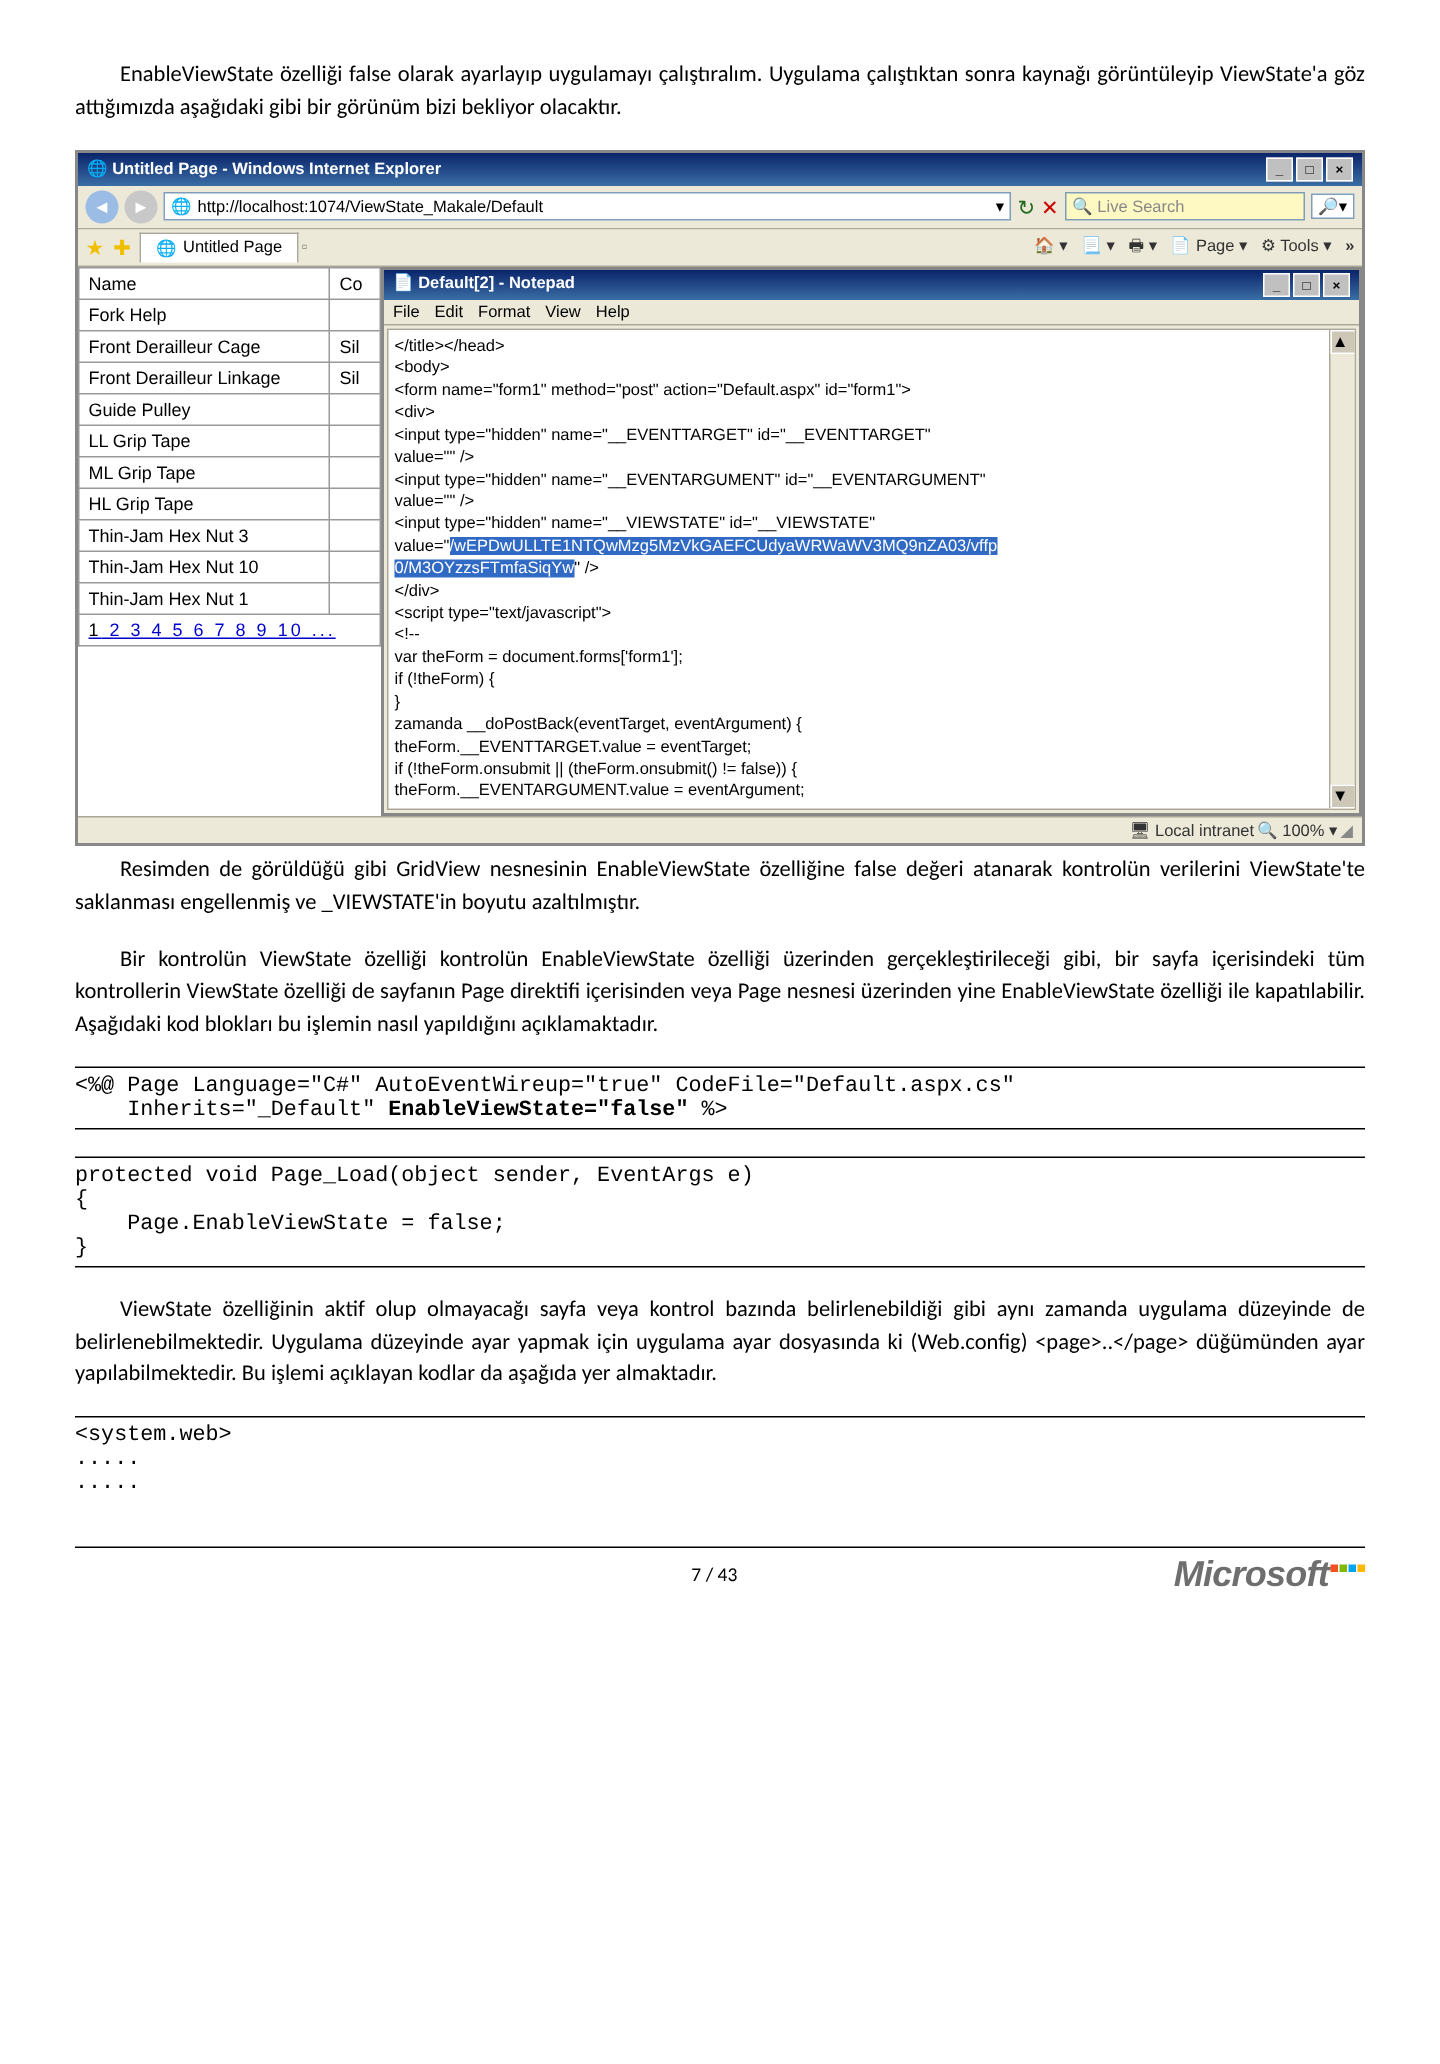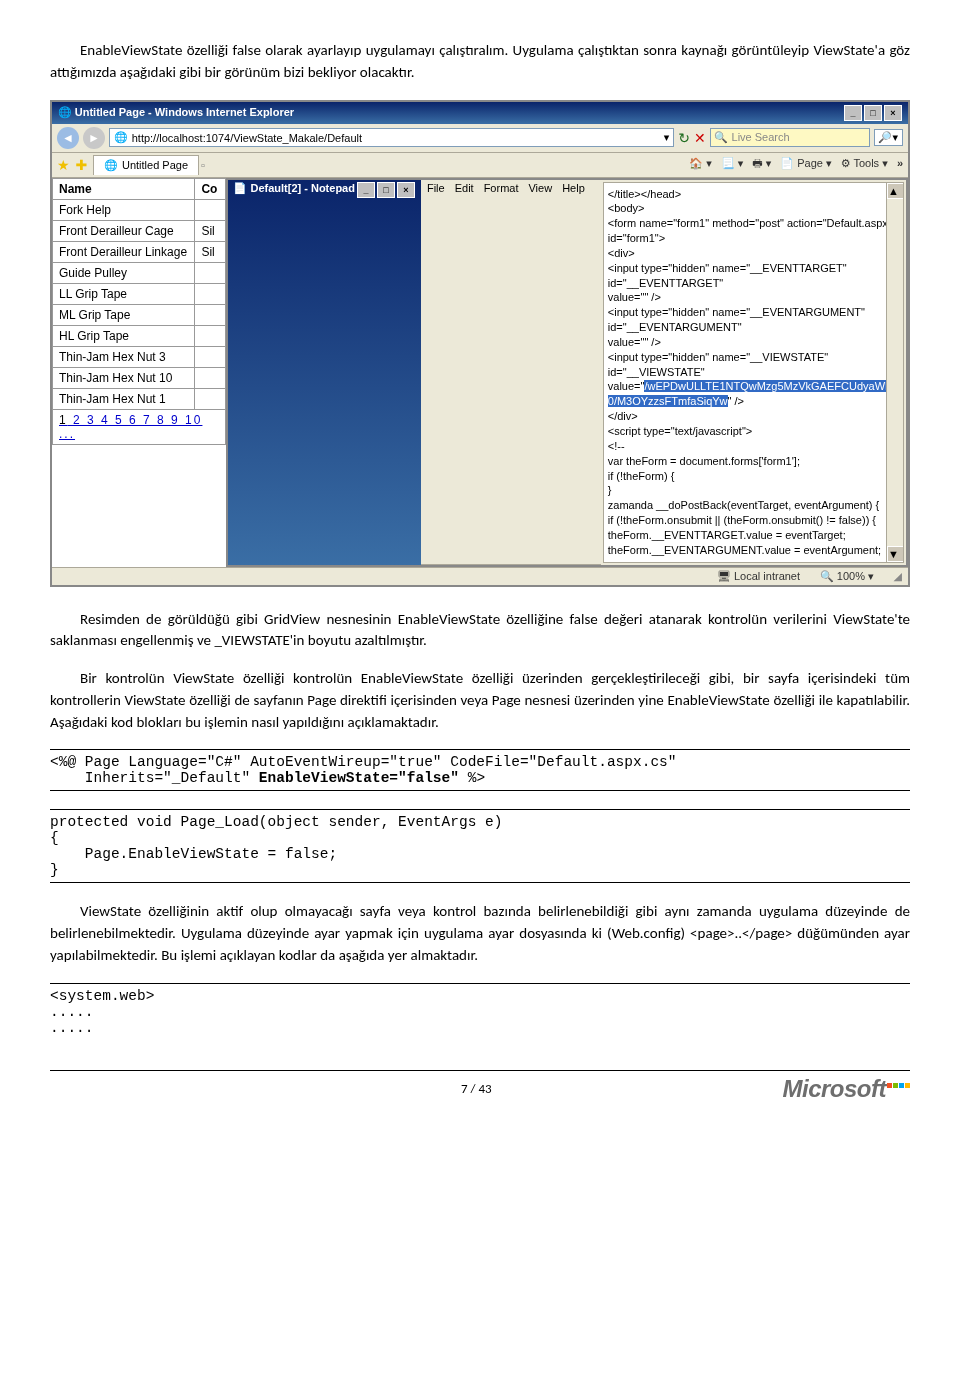--- a/index.html
+++ b/index.html
@@ -1,44 +1,44 @@
 <!DOCTYPE html>
 <html><head>
 <meta charset="utf-8">
 <style>
 body{margin:0;padding:40px 50px;font-family:Calibri,Arial,sans-serif;font-size:15px;color:#000;background:#fff;width:860px}
 .para{text-align:justify;line-height:1.45;margin:0 0 16px 0;text-indent:30px}
-.screenshot{border:2px solid #888;margin:14px 0 22px 0;background:#ece9d8;font-family:Tahoma,Arial,sans-serif;font-size:11px;color:#000}
+.screenshot{border:2px solid #888;margin:14px 0 6px 0;background:#ece9d8;font-family:Tahoma,Arial,sans-serif;font-size:11px;color:#000}
 .titlebar{background:linear-gradient(#0a246a,#3a6ea5);color:#fff;padding:3px 6px;display:flex;justify-content:space-between;align-items:center;font-weight:bold}
 .win-icons span{display:inline-block;width:16px;height:14px;background:#c0c0c0;border:1px solid #fff;margin-left:2px;font-size:9px;text-align:center;color:#000;line-height:14px}
 .ie-toolbar{background:#ece9d8;border-bottom:1px solid #aca899;padding:3px 5px;display:flex;align-items:center;gap:4px}
 .nav-arrow{width:22px;height:22px;border-radius:50%;display:inline-flex;align-items:center;justify-content:center;color:#fff;font-size:12px}
 .addr-input{flex:1;background:#fff;border:1px solid #7f9db9;padding:2px 4px;font-size:11px;display:flex;align-items:center;gap:4px}
 .search-box{width:150px;background:#fef9c3;border:1px solid #7f9db9;padding:2px 4px;font-size:11px;color:#888}
 .tabstrip{background:#ece9d8;padding:2px 5px;display:flex;align-items:center;border-bottom:1px solid #aca899}
 .fav-star{color:#f0c000;font-size:14px;margin-right:6px}
 .browser-tab{background:#fff;border:1px solid #aca899;border-bottom:none;padding:3px 10px;display:flex;align-items:center;gap:4px}
 .tb-right{margin-left:auto;color:#333;font-size:11px}
 .ie-content{display:flex;background:#fff;min-height:360px}
 .left-pane{width:202px;border-right:0}
 .grid-table{border-collapse:collapse;width:100%;font-size:12px}
 .grid-table th,.grid-table td{border:1px solid #999;padding:3px 6px;text-align:left;background:#fff}
-.grid-table th{font-weight:bold}
+.grid-table th{font-weight:normal}
 .pager{color:#0000cd;text-decoration:underline;letter-spacing:2px}
 .pager .cur{color:#000;text-decoration:none}
-.notepad{border:2px solid #888;flex:1;background:#ece9d8;display:flex;flex-direction:row}
+.notepad{border:2px solid #888;flex:1;background:#ece9d8;display:flex;flex-direction:column}
 .np-title{background:linear-gradient(#0a246a,#3a6ea5);color:#fff;padding:2px 6px;display:flex;justify-content:space-between;font-weight:bold;font-size:11px}
 .np-menu{background:#ece9d8;border-bottom:1px solid #aca899;padding:2px 6px;font-size:11px}
 .np-menu span{margin-right:10px}
 .np-body{flex:1;background:#fff;border:1px solid #aca899;margin:2px;padding:4px;font-family:Liberation Sans, sans-serif;font-size:11px;color:#000;position:relative;overflow:hidden;line-height:1.35}
 .np-scroll{position:absolute;right:0;top:0;bottom:0;width:16px;background:#ece9d8;border-left:1px solid #aca899}
 .np-scroll .thumb-up{position:absolute;top:0;width:100%;height:14px;background:#cdc7b8;border:1px solid #fff}
 .np-scroll .thumb-dn{position:absolute;bottom:0;width:100%;height:14px;background:#cdc7b8;border:1px solid #fff}
 .hl{background:#316ac5;color:#fff}
-.statusbar{background:#ece9d8;border-top:1px solid #aca899;padding:2px 6px;display:flex;justify-content:flex-end;gap:20px;font-size:11px;color:#333}
+.statusbar{background:#ece9d8;border-top:1px solid #aca899;padding:2px 6px;display:flex;justify-content:flex-end;gap:2px;font-size:11px;color:#333}
 .codeblock{font-family:Consolas,'Courier New',monospace;font-size:14.5px;border-top:1px solid #000;border-bottom:1px solid #000;padding:4px 0;margin:10px 0 18px 0;white-space:pre}
 .codeblock .b{font-weight:bold}
 .footer{display:flex;justify-content:space-between;align-items:center;margin-top:30px}
 .footer hr{border:none;border-top:1px solid #000;width:100%;margin:0 0 4px 0}
 .footer-left{width:100%}
 .pgnum{text-align:center;font-size:13px}
 .mslogo{font-family:'Segoe UI',Arial,sans-serif;font-size:24px;font-style:italic;font-weight:bold;color:#6e6e6e;letter-spacing:-0.5px}
 .mslogo .dot{display:inline-block;width:5px;height:5px;vertical-align:super;margin-left:1px}
 </style>
 </head>
@@ -151,22 +151,22 @@
 <div><span>value="</span><span class="hl">/wEPDwULLTE1NTQwMzg5MzVkGAEFCUdyaWRWaWV3MQ9nZA03/vffp</span></div>
 <div><span class="hl">0/M3OYzzsFTmfaSiqYw</span><span>" /&gt;</span></div>
 <div>&lt;/div&gt;</div>
 <div></div>
 <div>&lt;script type="text/javascript"&gt;</div>
 <div>&lt;!--</div>
 <div>var theForm = document.forms['form1'];</div>
 <div>if (!theForm) {</div>
 <div>}</div>
 <div>zamanda __doPostBack(eventTarget, eventArgument) {</div>
+<div>        theForm.__EVENTTARGET.value = eventTarget;</div>
 <div>    if (!theForm.onsubmit || (theForm.onsubmit() != false)) {</div>
-<div>        theForm.__EVENTTARGET.value = eventTarget;</div>
 <div>        theForm.__EVENTARGUMENT.value = eventArgument;</div>
         <div class="np-scroll">
             <div class="thumb-up">▲</div>
             <div class="thumb-dn">▼</div>
           </div>
       </div>
     </div>
   </div>
   <div class="statusbar">
     <span>🖥 <span>Local intranet</span></span>

